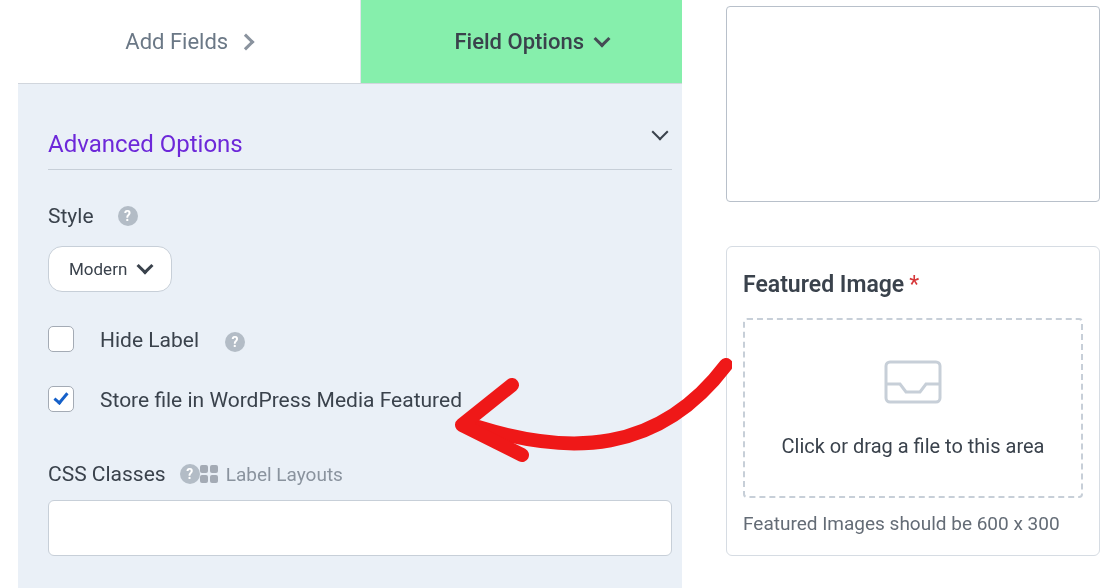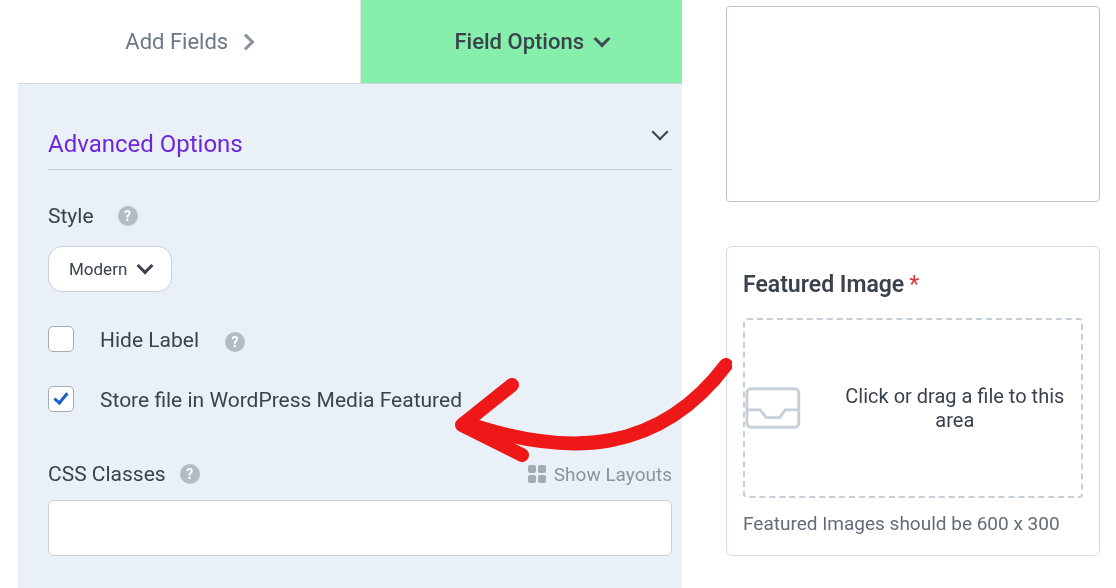--- a/index.html
+++ b/index.html
@@ -15,33 +15,33 @@
     .adv-header { display: flex; align-items: center; justify-content: space-between; height: 72px; margin-top: 14px; border-bottom: 1px solid #c7cfd8; cursor: pointer; }
     .adv-title { font-size: 24px; font-weight: 400; color: #6d28d9; margin-top: 20px; }
     .adv-chev { width: 12px; height: 12px; border-right: 2.5px solid #3a424c; border-bottom: 2.5px solid #3a424c; transform: rotate(45deg); margin-right: 6px; margin-top: -4px; }
     .row-label { display: flex; align-items: center; gap: 24px; font-size: 21px; color: #3a424c; margin-top: 34px; }
     .help-icon { width: 20px; height: 20px; border-radius: 50%; background: #b3bcc6; color: #fff; display: inline-flex; align-items: center; justify-content: center; font-size: 14px; font-weight: 700; }
     .select-box { margin-top: 18px; display: inline-flex; align-items: center; gap: 12px; background: #fff; border: 1px solid #c7cfd8; border-radius: 14px; padding: 12px 20px; font-size: 17px; color: #3a424c; cursor: pointer; }
     .select-chev { width: 12px; height: 12px; border-right: 3px solid #3a424c; border-bottom: 3px solid #3a424c; transform: rotate(45deg); margin-top: -6px; }
     .cb-row { display: flex; align-items: flex-end; gap: 26px; margin-top: 34px; font-size: 21px; color: #3a424c; }
     .checkbox { width: 26px; height: 26px; border: 1.5px solid #a4abb5; border-radius: 5px; background: #fff; display: inline-flex; align-items: center; justify-content: center; cursor: pointer; flex-shrink: 0; }
     .check-mark { width: 14px; height: 8px; border-left: 3px solid #1560c9; border-bottom: 3px solid #1560c9; transform: rotate(-50deg); margin-top: -4px; }
-    .css-row { display: flex; align-items: center; justify-content: space-between; margin-top: 50px; }
+    .css-row { display: flex; align-items: center; margin-top: 50px; }
     .css-left { display: flex; align-items: center; gap: 14px; font-size: 21px; color: #3a424c; }
     .show-layouts { display: flex; align-items: center; gap: 8px; font-size: 19px; color: #8a939e; cursor: pointer; }
     .grid-ico { display: inline-grid; grid-template-columns: 1fr 1fr; gap: 2px; width: 18px; height: 18px; }
     .grid-ico span { background: #a4abb5; border-radius: 2px; }
     .text-input { margin-top: 14px; width: 100%; height: 56px; background: #fff; border: 1px solid #c7cfd8; border-radius: 6px; padding: 0 14px; font-size: 20px; color: #3a424c; }
     .divider { position: absolute; left: 684px; top: 0; width: 12px; height: 588px; background: #6e747c; }
     .right-panel { position: absolute; left: 682px; top: 0; width: 420px; height: 588px; background: #fff; padding-left: 44px; }
     .empty-box { margin-top: 6px; width: 374px; height: 196px; border: 1.5px solid #b8c0ca; border-radius: 4px; }
     .feat-card { margin-top: 44px; width: 374px; border: 1.5px solid #d6dce3; border-radius: 6px; padding: 24px 16px 20px 16px; }
     .feat-title { font-size: 23px; font-weight: 600; color: #3a424c; }
     .req-star { color: #d63638; margin-left: 5px; font-size: 23px; }
-    .dropzone { margin-top: 20px; width: 100%; height: 180px; border: 2px dashed #c7cfd8; border-radius: 4px; display: flex; flex-direction: row; align-items: center; justify-content: center; gap: 28px; cursor: pointer; }
+    .dropzone { margin-top: 20px; width: 100%; height: 180px; border: 2px dashed #c7cfd8; border-radius: 4px; display: flex; flex-direction: column; align-items: center; justify-content: center; gap: 28px; cursor: pointer; }
     .drop-text { font-size: 20px; color: #3a424c; text-align: center; }
     .tray-icon { width: 58px; height: 48px; }
     .feat-hint { margin-top: 14px; font-size: 19px; color: #646c76; }
     .arrow-svg { position: absolute; left: 448px; top: 345px; width: 284px; height: 130px; z-index: 50; pointer-events: none; }
   </style>
 </head>
 <body>
 
 <div class="left-panel">
   <div class="tabs">
@@ -88,21 +88,21 @@
         <span>CSS Classes</span>
         <span class="help-icon">?</span>
       </div>
       <div class="show-layouts">
         <span class="grid-ico">
             <span></span>
             <span></span>
             <span></span>
             <span></span>
           </span>
-        <span>Show Layouts</span>
+        <span>Label Layouts</span>
       </div>
     </div>
     <input class="text-input" type="text" value="" style="">
   </div>
 </div>
 
 <div class="divider"></div>
 
 <div class="right-panel">
   <div class="empty-box"></div>

